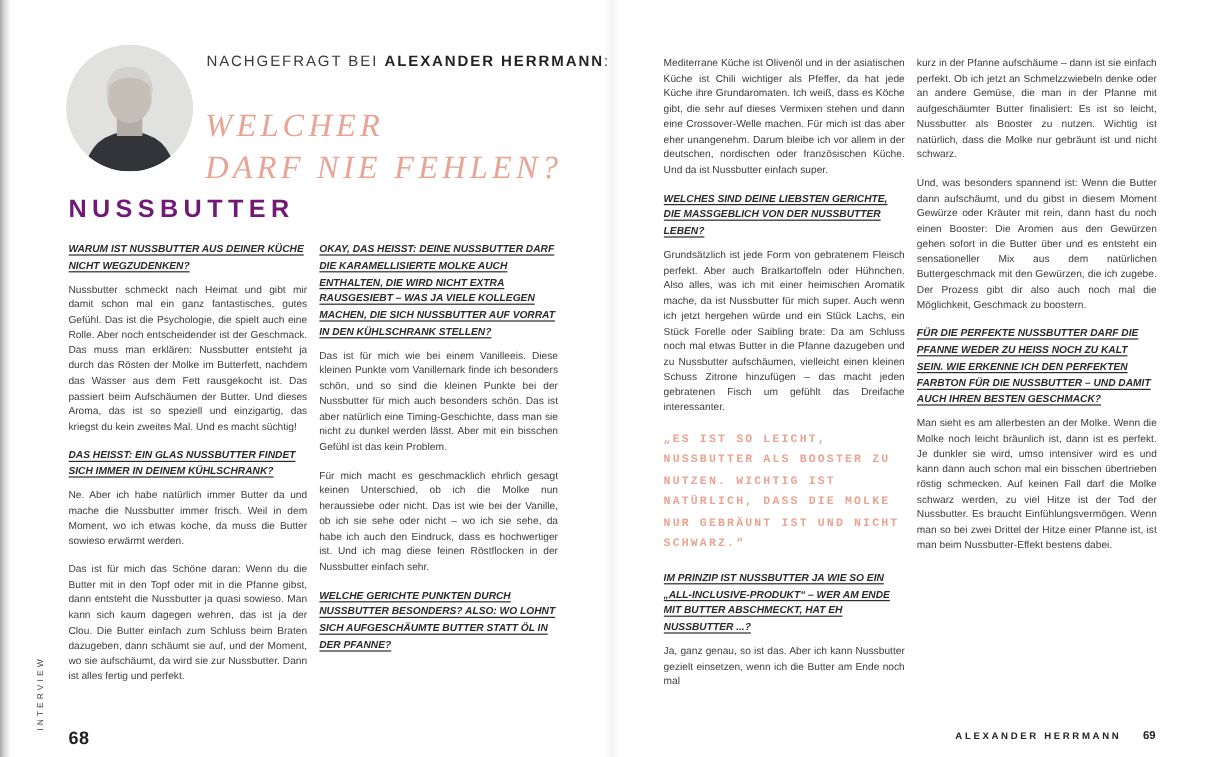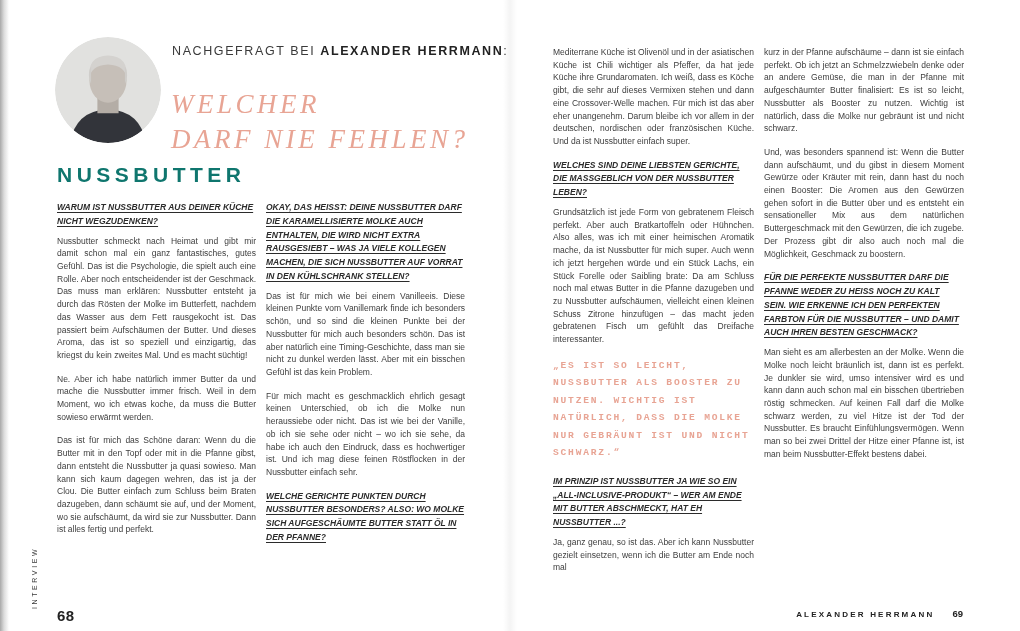--- a/index.html
+++ b/index.html
@@ -15,21 +15,21 @@
 
   
   .portrait{position:absolute;left:55px;top:37px;width:106px;height:106px;border-radius:50%;overflow:hidden;}
   .portrait svg{display:block;width:106px;height:106px;}
   .kicker{position:absolute;left:172px;top:44px;font-size:12.5px;letter-spacing:1.6px;color:#3a3a3a;white-space:nowrap;}
   .kicker .name{font-weight:700;color:#222;}
   .headline{position:absolute;left:171px;top:63px;
     font-family:"Liberation Serif",serif;font-style:italic;font-weight:400;
     font-size:27px;line-height:35px;letter-spacing:3.5px;color:var(--accent,#e8a494);white-space:nowrap;margin-top:24px;}
   .page-title{position:absolute;left:57px;top:163px;font-size:21px;font-weight:800;
-    letter-spacing:4.5px;color:#0f766e;white-space:nowrap;}
+    letter-spacing:4.5px;color:#701a75;white-space:nowrap;}
 
   
   .col{position:absolute;width:199px;font-size:8.5px;line-height:12.7px;
     text-align:justify;color:#3d3d3d;overflow:hidden;}
   #lcol1{left:57px; top:201px;height:404px;}
   #lcol2{left:266px;top:201px;height:404px;}
   #rcol1{left:553px;top:46px;height:556px;width:201px;}
   #rcol2{left:764px;top:46px;height:556px;width:200px;}
   .col p{margin:0;}
   .col p.a{margin-bottom:11px;}
@@ -82,28 +82,29 @@
   <div class="headline">
     <div>WELCHER</div>
     <div>DARF NIE FEHLEN?</div>
   </div>
 
   <div class="page-title">NUSSBUTTER</div>
 
   <div class="col" id="lcol1">
       <p class="q">WARUM IST NUSSBUTTER AUS DEINER KÜCHE NICHT WEGZUDENKEN?</p>
       <p class="a">Nussbutter schmeckt nach Heimat und gibt mir damit schon mal ein ganz fantastisches, gutes Gefühl. Das ist die Psychologie, die spielt auch eine Rolle. Aber noch entscheidender ist der Geschmack. Das muss man erklären: Nussbutter entsteht ja durch das Rösten der Molke im Butterfett, nachdem das Wasser aus dem Fett rausgekocht ist. Das passiert beim Aufschäumen der Butter. Und dieses Aroma, das ist so speziell und einzigartig, das kriegst du kein zweites Mal. Und es macht süchtig!</p>
+      <p class="q">DAS HEISST: EIN GLAS NUSSBUTTER FINDET SICH IMMER IN DEINEM KÜHLSCHRANK?</p>
       <p class="a">Ne. Aber ich habe natürlich immer Butter da und mache die Nussbutter immer frisch. Weil in dem Moment, wo ich etwas koche, da muss die Butter sowieso erwärmt werden.</p>
       <p class="a">Das ist für mich das Schöne daran: Wenn du die Butter mit in den Topf oder mit in die Pfanne gibst, dann entsteht die Nussbutter ja quasi sowieso. Man kann sich kaum dagegen wehren, das ist ja der Clou. Die Butter einfach zum Schluss beim Braten dazugeben, dann schäumt sie auf, und der Moment, wo sie aufschäumt, da wird sie zur Nussbutter. Dann ist alles fertig und perfekt.</p>
     </div>
   <div class="col" id="lcol2">
       <p class="q">OKAY, DAS HEISST: DEINE NUSSBUTTER DARF DIE KARAMELLISIERTE MOLKE AUCH ENTHALTEN, DIE WIRD NICHT EXTRA RAUSGESIEBT – WAS JA VIELE KOLLEGEN MACHEN, DIE SICH NUSSBUTTER AUF VORRAT IN DEN KÜHLSCHRANK STELLEN?</p>
       <p class="a">Das ist für mich wie bei einem Vanilleeis. Diese kleinen Punkte vom Vanillemark finde ich besonders schön, und so sind die kleinen Punkte bei der Nussbutter für mich auch besonders schön. Das ist aber natürlich eine Timing-Geschichte, dass man sie nicht zu dunkel werden lässt. Aber mit ein bisschen Gefühl ist das kein Problem.</p>
       <p class="a">Für mich macht es geschmacklich ehrlich gesagt keinen Unterschied, ob ich die Molke nun heraussiebe oder nicht. Das ist wie bei der Vanille, ob ich sie sehe oder nicht – wo ich sie sehe, da habe ich auch den Eindruck, dass es hochwertiger ist. Und ich mag diese feinen Röstflocken in der Nussbutter einfach sehr.</p>
-      <p class="q">WELCHE GERICHTE PUNKTEN DURCH NUSSBUTTER BESONDERS? ALSO: WO MOLKE SICH AUFGESCHÄUMTE BUTTER STATT ÖL IN DER PFANNE?</p>
+      <p class="q">WELCHE GERICHTE PUNKTEN DURCH NUSSBUTTER BESONDERS? ALSO: WO LOHNT SICH AUFGESCHÄUMTE BUTTER STATT ÖL IN DER PFANNE?</p>
     </div>
   <div class="col" id="rcol1">
       <p class="a">Mediterrane Küche ist Olivenöl und in der asiatischen Küche ist Chili wichtiger als Pfeffer, da hat jede Küche ihre Grundaromaten. Ich weiß, dass es Köche gibt, die sehr auf dieses Vermixen stehen und dann eine Crossover-Welle machen. Für mich ist das aber eher unangenehm. Darum bleibe ich vor allem in der deutschen, nordischen oder französischen Küche. Und da ist Nussbutter einfach super.</p>
       <p class="q">WELCHES SIND DEINE LIEBSTEN GERICHTE, DIE MASSGEBLICH VON DER NUSSBUTTER LEBEN?</p>
       <p class="a">Grundsätzlich ist jede Form von gebratenem Fleisch perfekt. Aber auch Bratkartoffeln oder Hühnchen. Also alles, was ich mit einer heimischen Aromatik mache, da ist Nussbutter für mich super. Auch wenn ich jetzt hergehen würde und ein Stück Lachs, ein Stück Forelle oder Saibling brate: Da am Schluss noch mal etwas Butter in die Pfanne dazugeben und zu Nussbutter aufschäumen, vielleicht einen kleinen Schuss Zitrone hinzufügen – das macht jeden gebratenen Fisch um gefühlt das Dreifache interessanter.</p>
       <p class="quote">„ES IST SO LEICHT, NUSSBUTTER ALS BOOSTER ZU NUTZEN. WICHTIG IST NATÜRLICH, DASS DIE MOLKE NUR GEBRÄUNT IST UND NICHT SCHWARZ.“</p>
       <p class="q">IM PRINZIP IST NUSSBUTTER JA WIE SO EIN „ALL-INCLUSIVE-PRODUKT“ – WER AM ENDE MIT BUTTER ABSCHMECKT, HAT EH NUSSBUTTER ...?</p>
       <p class="a">Ja, ganz genau, so ist das. Aber ich kann Nussbutter gezielt einsetzen, wenn ich die Butter am Ende noch mal</p>
     </div>
   <div class="col" id="rcol2">

